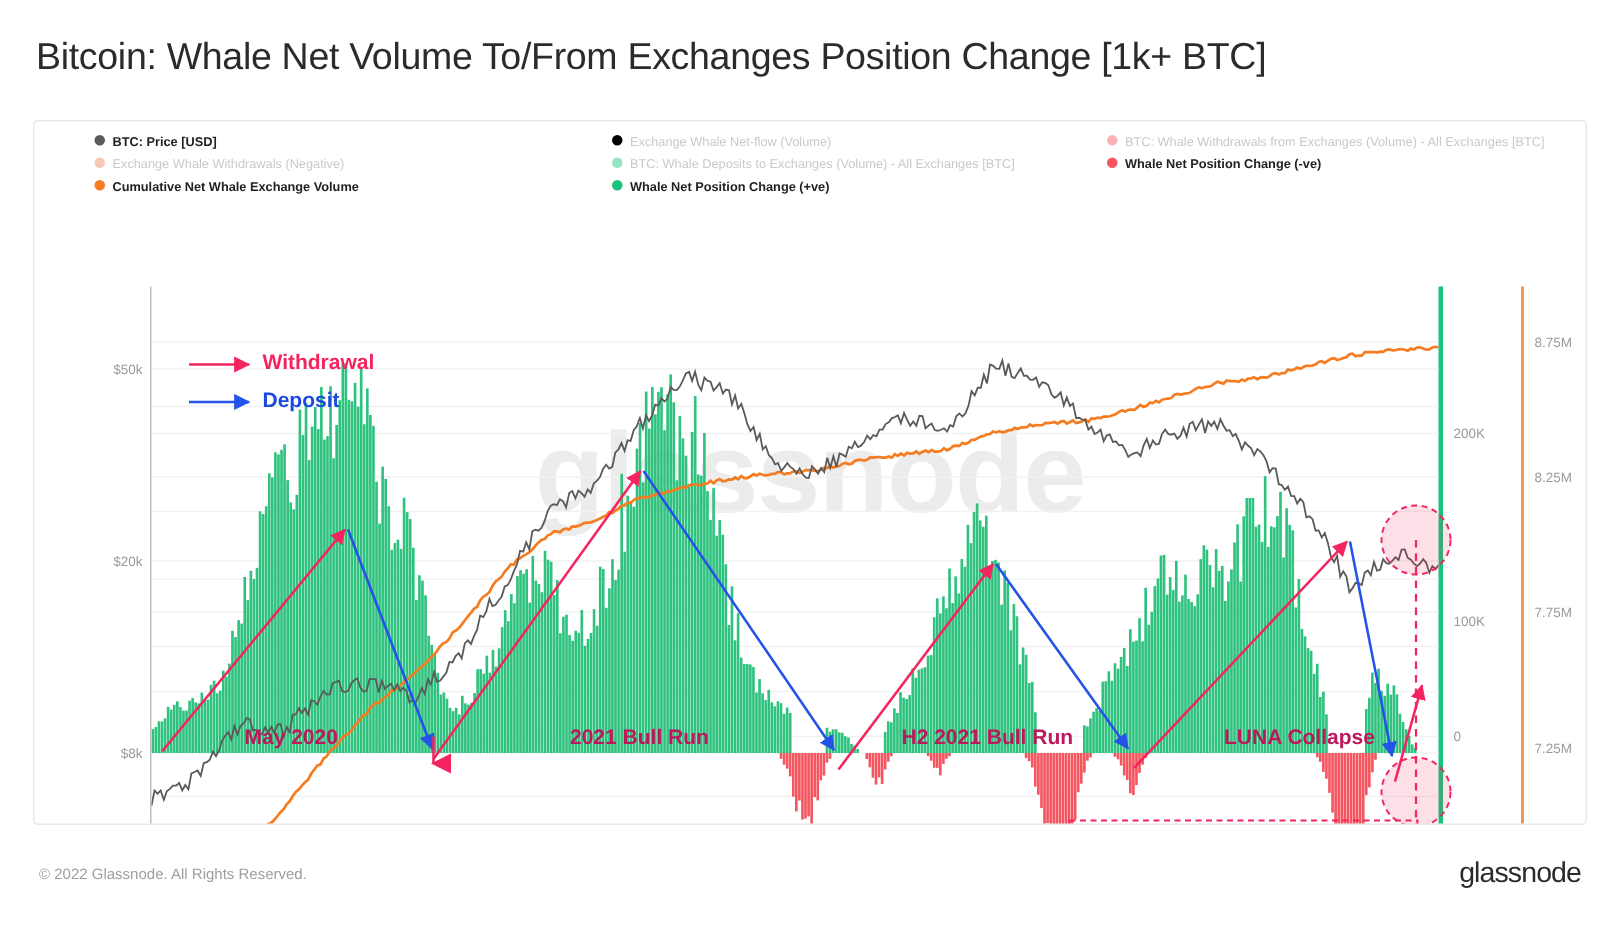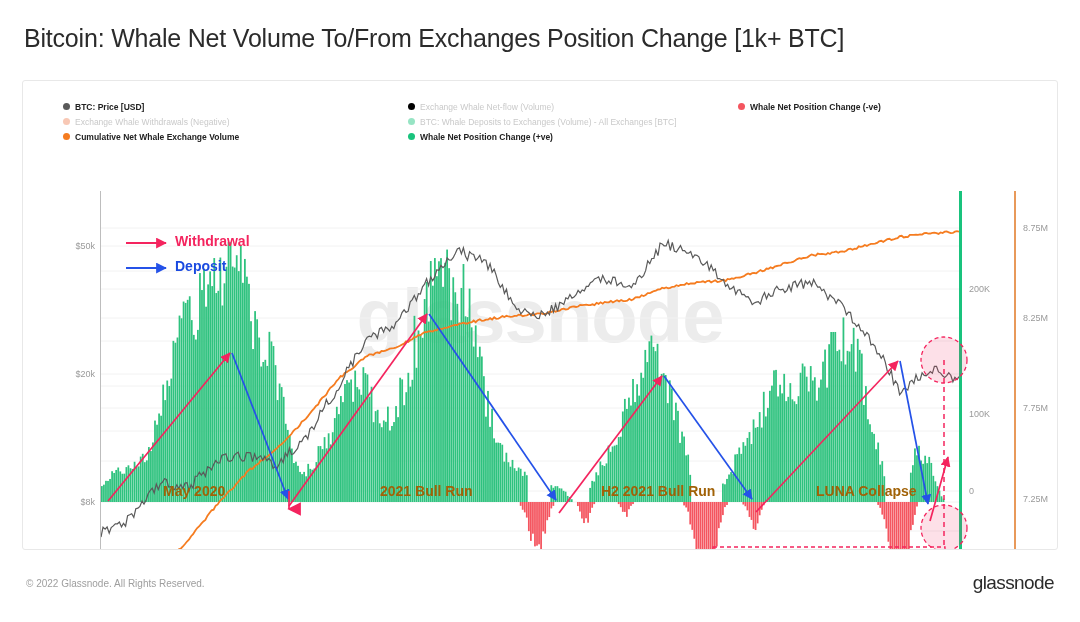--- a/index.html
+++ b/index.html
@@ -19,42 +19,42 @@
 
   
   .card{
     position:absolute;left:22px;top:80px;width:1036px;height:470px;
     background:#fff;border:1px solid #e8e8e8;border-radius:3px;
     box-sizing:border-box;overflow:hidden;
   }
 
   
   .legend{position:absolute;left:0;top:6px;width:1036px;height:42px;}
-  .legcol{position:absolute;top:13px;}
+  .legcol{position:absolute;top:0;}
   .legcol.c1{left:40px;}
   .legcol.c2{left:385px;}
   .legcol.c3{left:715px;}
   .legrow{display:flex;align-items:center;height:13px;margin-bottom:2px;white-space:nowrap;}
   .dot{width:7px;height:7px;border-radius:50%;margin-right:5px;flex:none;}
   .legtext{font-size:8.5px;font-weight:bold;}
   .legtext.dim{font-weight:normal;color:#c9c9c9;}
   .legrow.dim .dot{opacity:.45;}
   .legsub{font-size:8.5px;font-weight:bold;color:#222;margin-left:12px;}
 
   
   .tick{position:absolute;font-size:9px;color:#9a9a9a;white-space:nowrap;}
   .tick.l{text-align:right;}
   
   .spine-l{position:absolute;left:77px;top:110px;width:1px;height:405px;background:#bdbdbd;}
   .spine-g{position:absolute;left:936px;top:110px;width:2.5px;height:405px;background:#19c37d;}
   .spine-o{position:absolute;left:991px;top:110px;width:1.6px;height:405px;background:#e8995a;}
 
   
   .phase{
-    position:absolute;font-size:14px;font-weight:bold;color:#a16207;
+    position:absolute;font-size:14px;font-weight:bold;color:#be185d;
     white-space:nowrap;
   }
   .arrlbl{position:absolute;font-size:14px;font-weight:bold;white-space:nowrap;}
 
   .watermark{
     position:absolute;left:0;top:0;width:100%;height:100%;
     display:flex;align-items:center;justify-content:center;
     font-size:76px;font-weight:bold;color:#ececec;letter-spacing:-1px;
     pointer-events:none;
   }
@@ -98,20 +98,24 @@
           <span class="dot" style="background:#19c37d"></span>
           <span class="legtext dim">BTC: Whale Deposits to Exchanges (Volume) - All Exchanges [BTC]</span>
         </div>
         <div class="legrow">
           <span class="dot" style="background:#19c37d"></span>
           <span class="legtext" style="color:#222">Whale Net Position Change (+ve)</span>
         </div>
       </div>
 
       <div class="legcol c3">
+        <div class="legrow dim">
+          <span class="dot" style="background:#f4555f"></span>
+          <span class="legtext dim">BTC: Whale Withdrawals from Exchanges (Volume) - All Exchanges [BTC]</span>
+        </div>
         <div class="legrow">
           <span class="dot" style="background:#f4555f"></span>
           <span class="legtext" style="color:#222">Whale Net Position Change (-ve)</span>
         </div>
       </div>
     </div>
 
     <div class="spine-l"></div>
     <div class="spine-g"></div>
     <div class="spine-o"></div>

